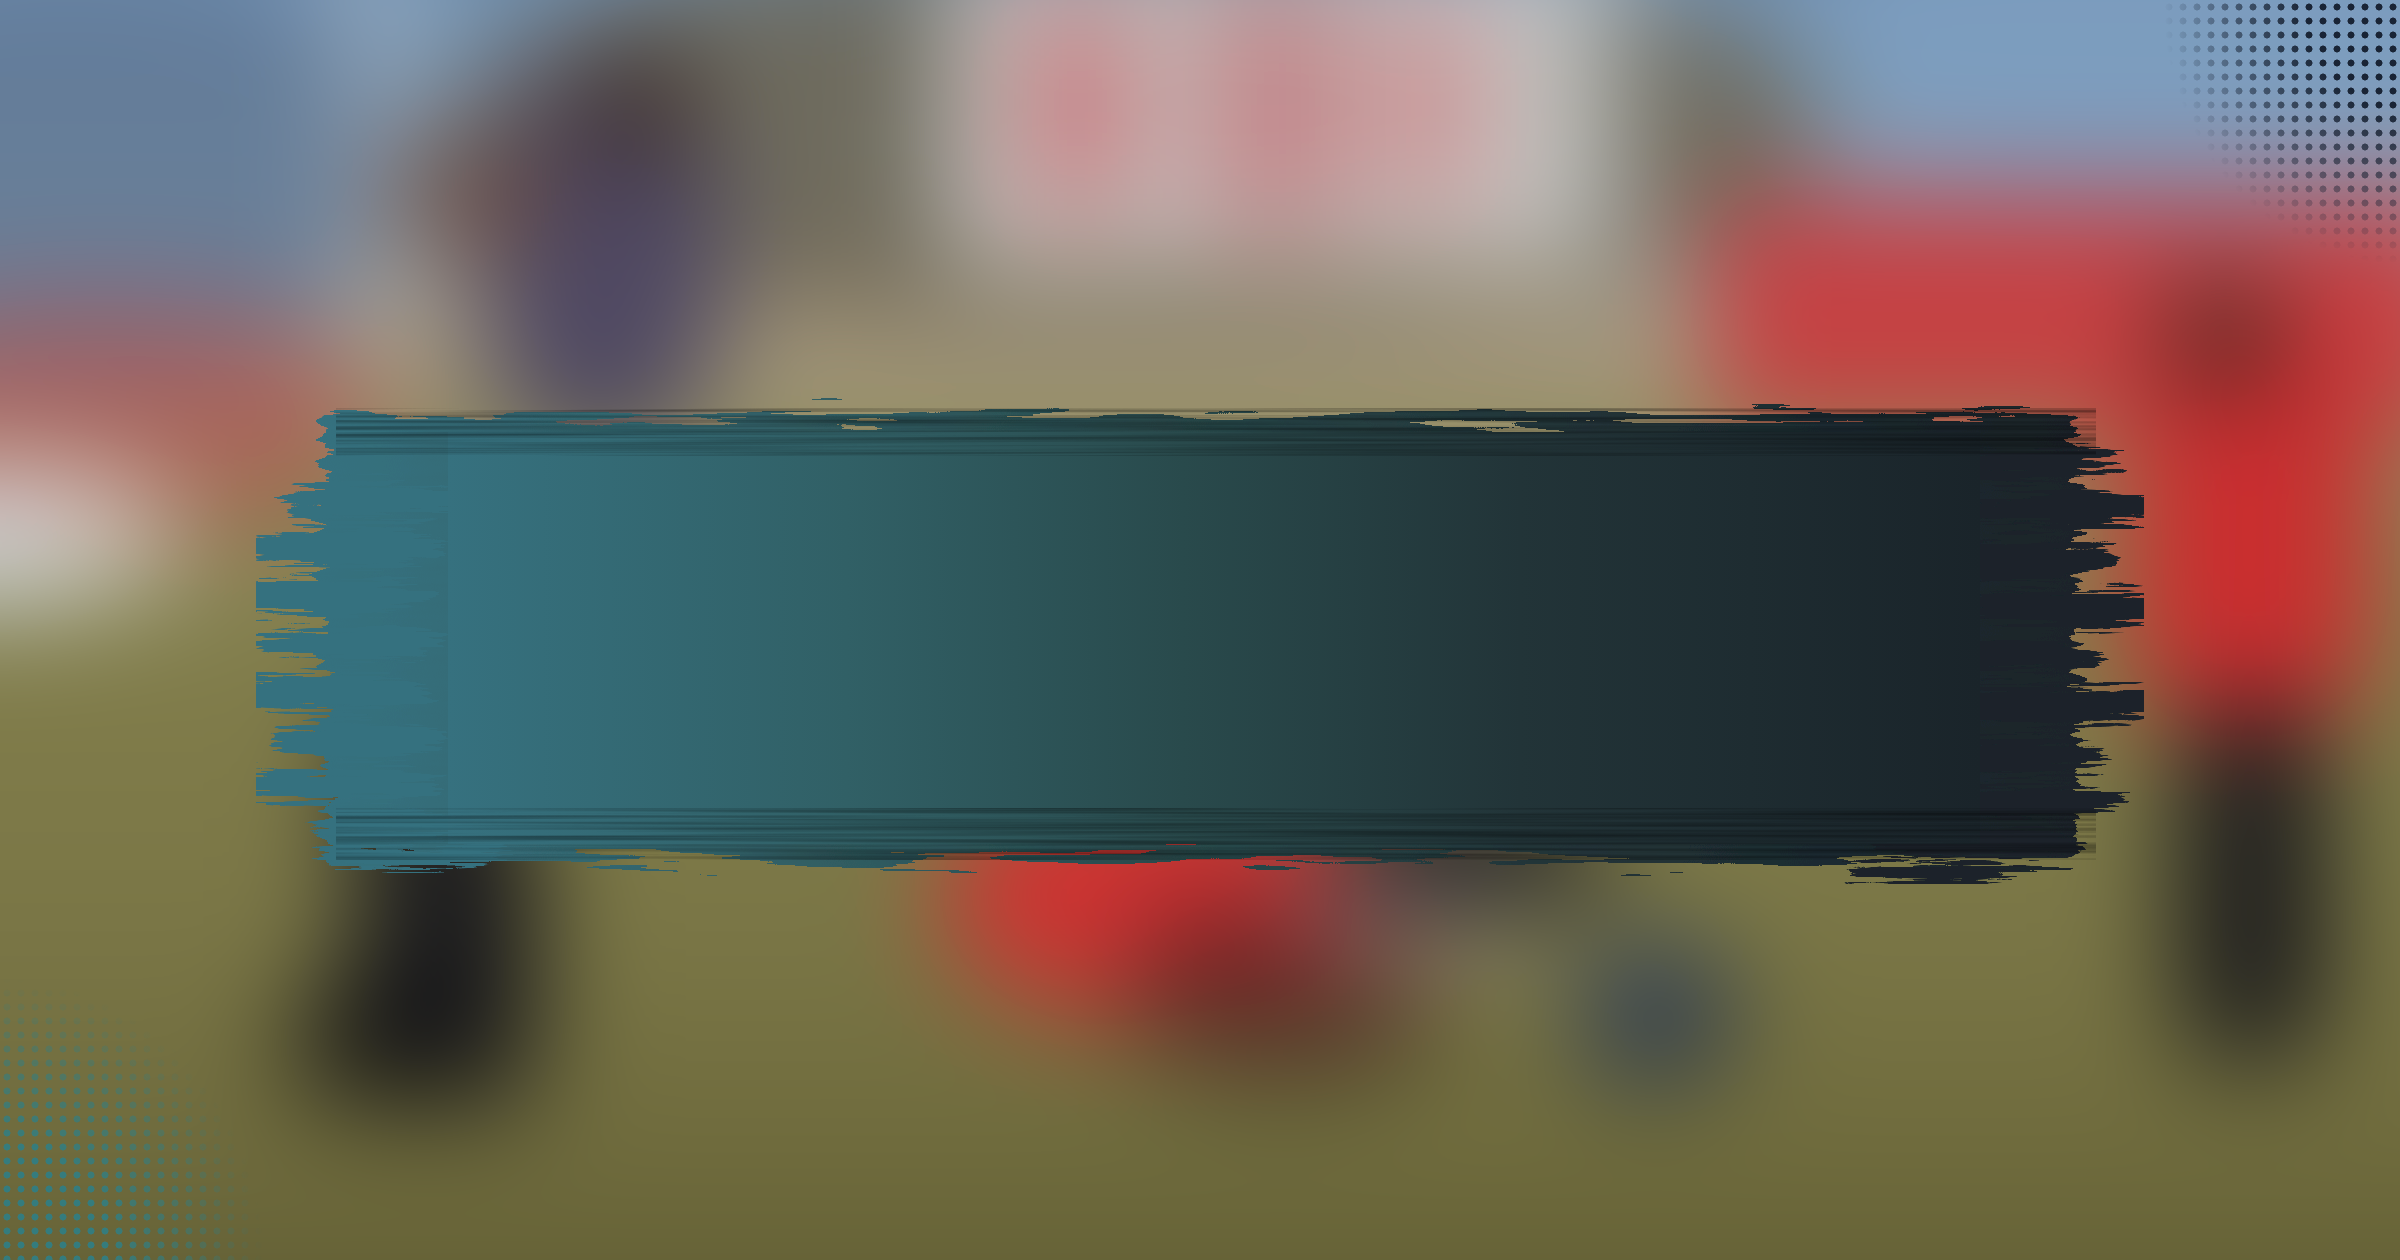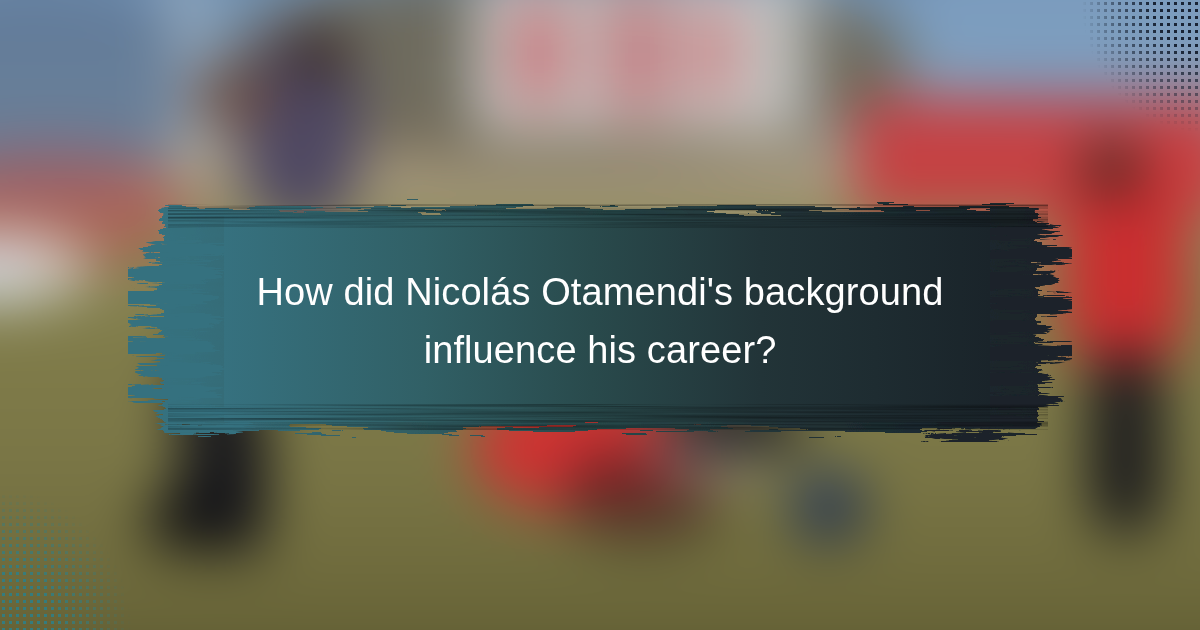--- a/index.html
+++ b/index.html
@@ -263,15 +263,14 @@
         <rect x="96" y="24" width="766" height="206" fill="url(#brushGrad)"></rect>
 
         <g opacity="0.5">
           <rect x="40" y="12" width="880" height="24" filter="url(#streaks)" fill="#ffffff" style="mix-blend-mode:overlay"></rect>
           <rect x="40" y="212" width="880" height="26" filter="url(#streaks)" fill="#ffffff" style="mix-blend-mode:overlay"></rect>
         </g>
       </g>
     </svg>
   </div>
 
-  <div class="headline">How did Nicolás Otamendi's background influence his career?</div>
 
 </div>
 
 </body></html>

